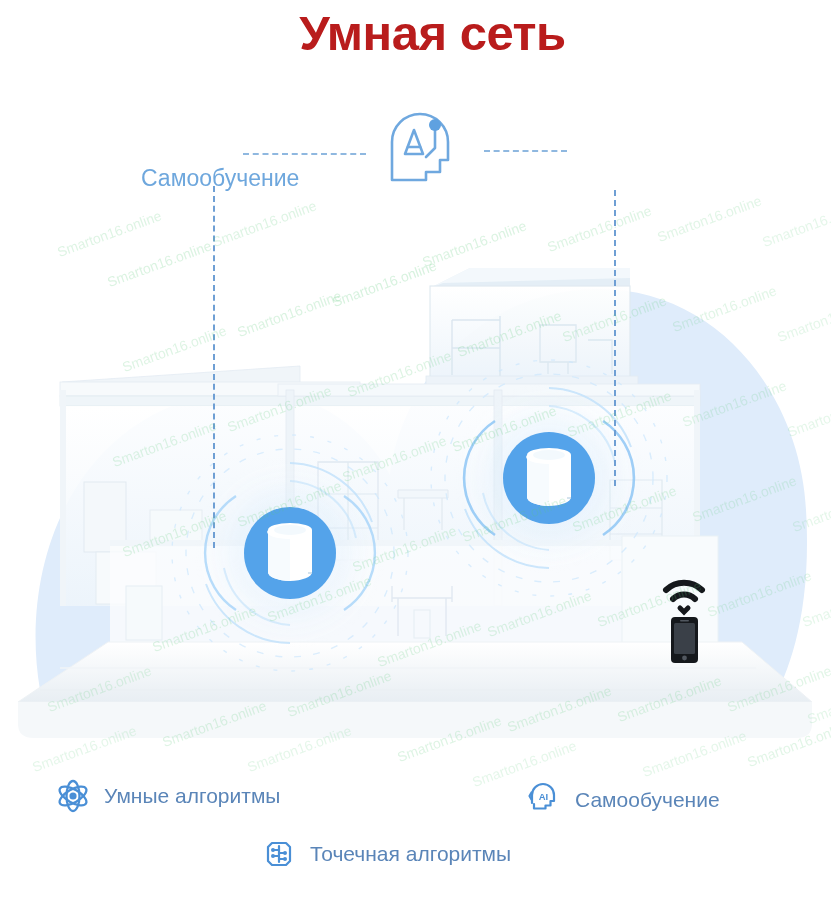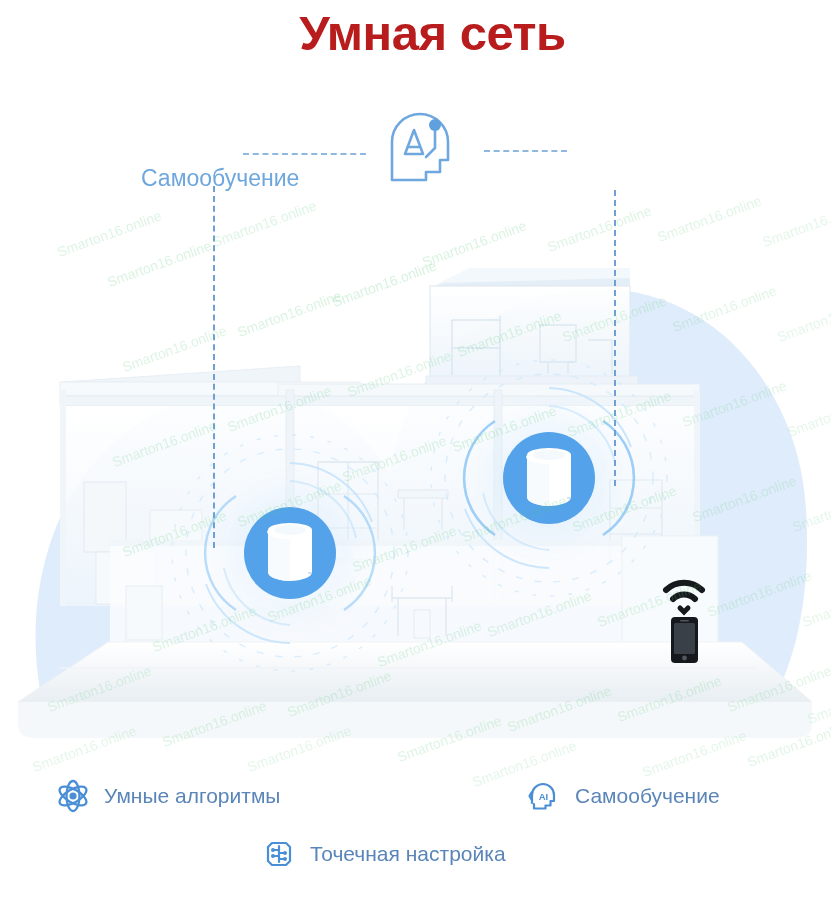--- a/index.html
+++ b/index.html
@@ -84,21 +84,21 @@
     gap: 14px;
   }
   .fitem .ficon { width: 34px; height: 34px; flex: none; }
   .fitem .flabel {
     font-size: 21px;
     color: #5a85b8;
     line-height: 26px;
     white-space: nowrap;
   }
   .f-algo { left: 56px;  top: 4px; }
-  .f-self { left: 527px; top: 4px; }
+  .f-self { left: 527px; top: 4px; align-items: flex-end; }
   .f-tune { left: 262px; top: 62px; }
 
   
   .wm {
     position: absolute;
     color: rgba(90,200,120,0.40);
     font-size: 14px;
     font-family: "Liberation Sans", sans-serif;
     white-space: nowrap;
     transform: rotate(-20deg);
@@ -331,21 +331,21 @@
           <g fill="none" stroke="#4a8fd6" stroke-width="2.2" stroke-linejoin="round" stroke-linecap="round">
             <path d="M10 6 L24 6 L28 10 L28 24 L24 28 L10 28 L6 24 L6 10 Z"></path>
             <path d="M17 9 L17 25"></path>
             <path d="M17 13 L12 13 M17 19 L12 19 M17 16 L22 16 M17 22 L22 22"></path>
           </g>
           <circle cx="11" cy="13" r="2" fill="#4a8fd6"></circle>
           <circle cx="11" cy="19" r="2" fill="#4a8fd6"></circle>
           <circle cx="23" cy="16" r="2" fill="#4a8fd6"></circle>
           <circle cx="23" cy="22" r="2" fill="#4a8fd6"></circle>
         </svg>
-        <span class="flabel">Точечная настройка</span>
+        <span class="flabel">Точечная алгоритмы</span>
       </div>
 
     </div>
   </div>
 
   <div id="watermarks">
       <div class="wm" style="left: 105px; top: 275px; opacity: 0.55; transform: rotate(-20deg);">Smarton16.online</div>
       <div class="wm" style="left: 210px; top: 235px; opacity: 0.5; transform: rotate(-20deg);">Smarton16.online</div>
       <div class="wm" style="left: 330px; top: 295px; opacity: 0.6; transform: rotate(-20deg);">Smarton16.online</div>
       <div class="wm" style="left: 420px; top: 255px; opacity: 0.55; transform: rotate(-20deg);">Smarton16.online</div>

